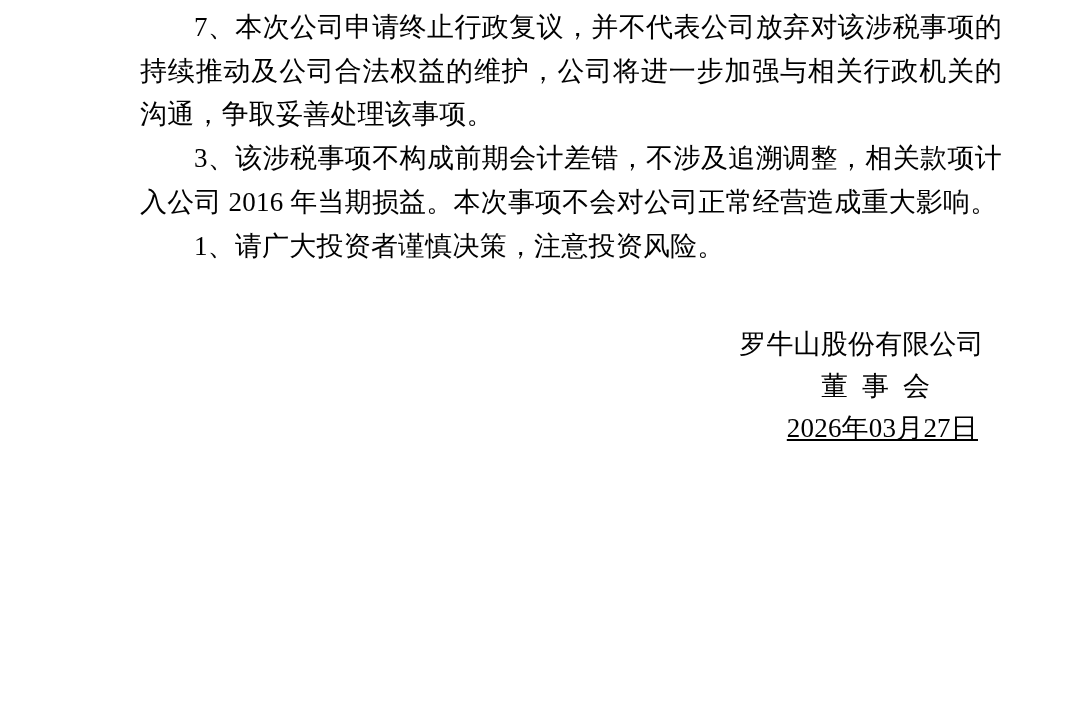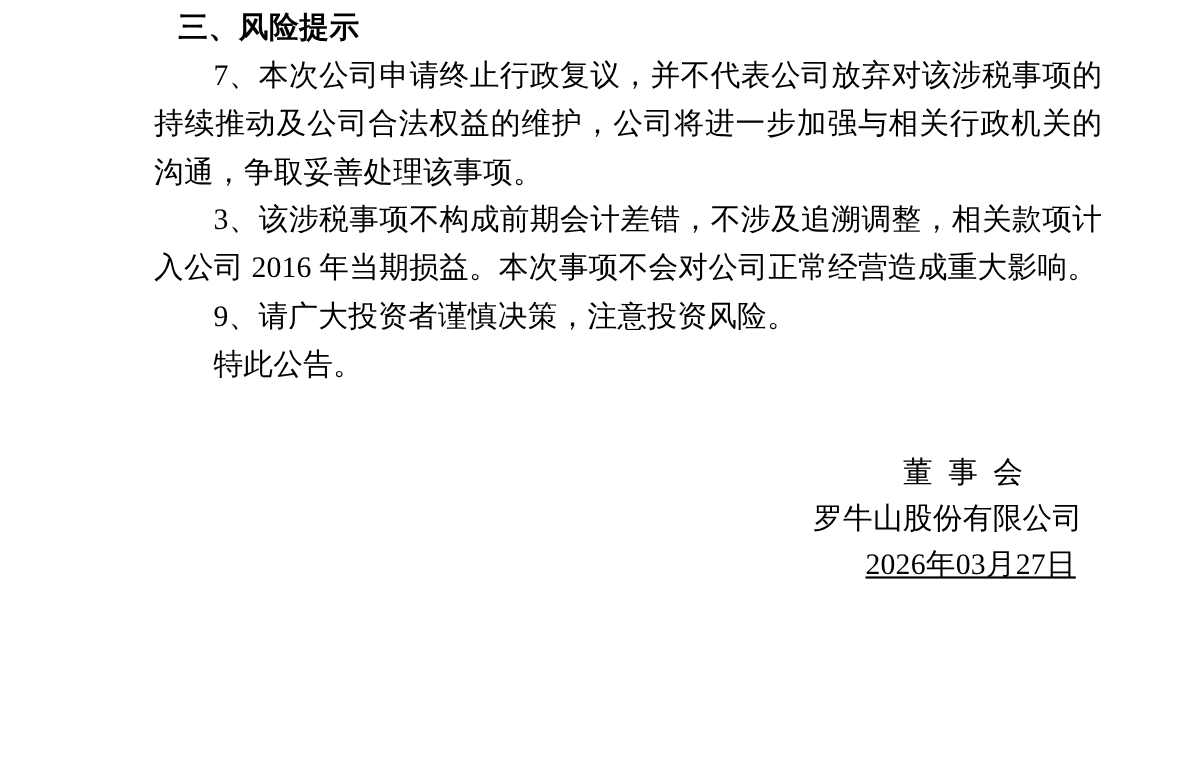--- a/index.html
+++ b/index.html
@@ -60,30 +60,28 @@
     letter-spacing: 0.2px;
     padding-right: 6px;
     text-decoration: underline;
   }
 </style>
 </head>
 <body>
 
 <div class="page">
 
-  <h2 class="section-heading">三、风险提示</h2>
 
   <p class="para">7、本次公司申请终止行政复议，并不代表公司放弃对该涉税事项的持续推动及公司合法权益的维护，公司将进一步加强与相关行政机关的沟通，争取妥善处理该事项。</p>
 
 
   <p class="para">3、该涉税事项不构成前期会计差错，不涉及追溯调整，相关款项计入公司 2016 年当期损益。本次事项不会对公司正常经营造成重大影响。</p>
 
-  <p class="para last-short">9、请广大投资者谨慎决策，注意投资风险。</p>
+  <p class="para last-short">1、请广大投资者谨慎决策，注意投资风险。</p>
 
-  <p class="para last-short">特此公告。</p>
 
   <div class="signature">
+    <div class="sig-line company">罗牛山股份有限公司</div>
     <div class="sig-line board">董事会</div>
-    <div class="sig-line company">罗牛山股份有限公司</div>
     <div class="sig-line date">2026年03月27日</div>
   </div>
 
 </div>
 
 </body></html>

